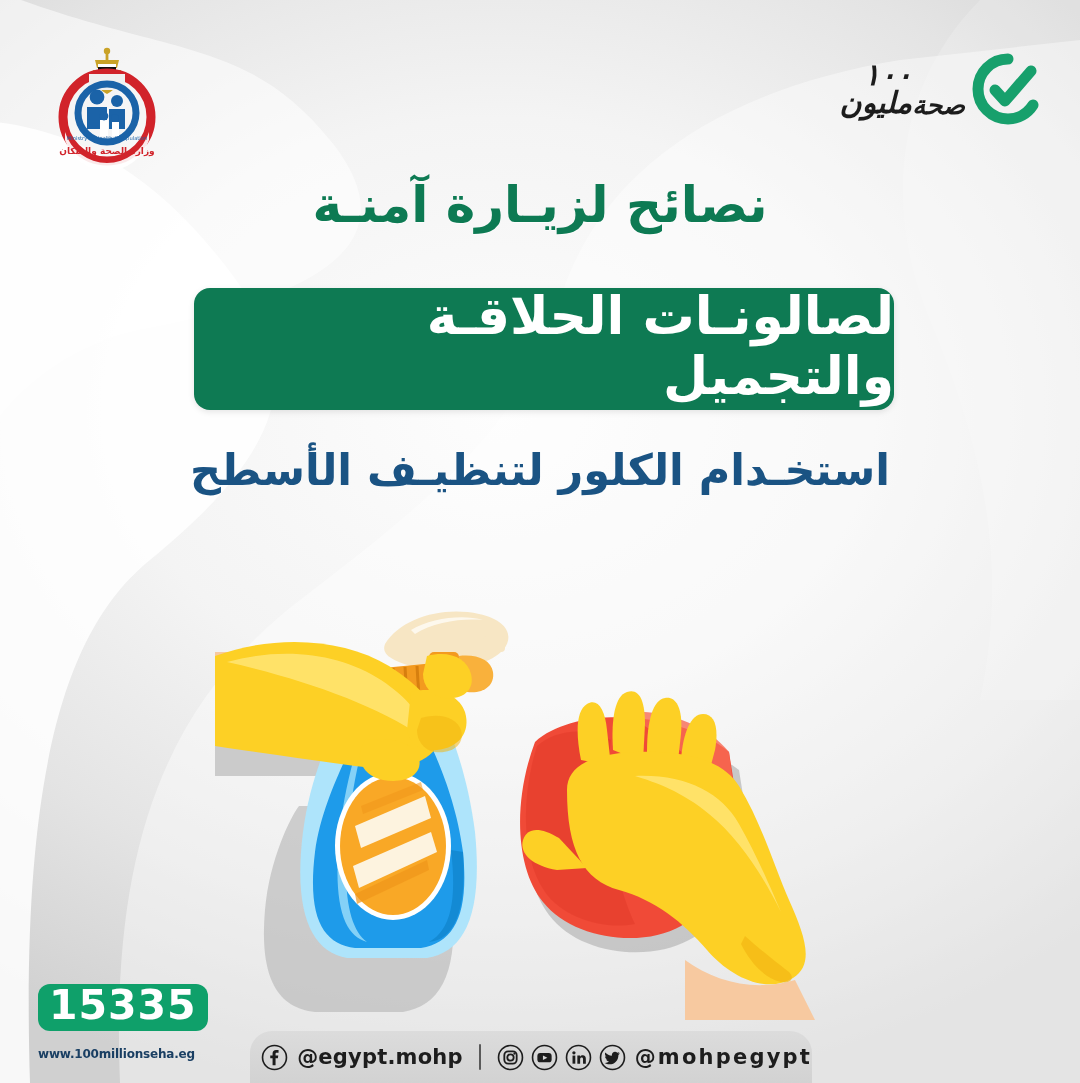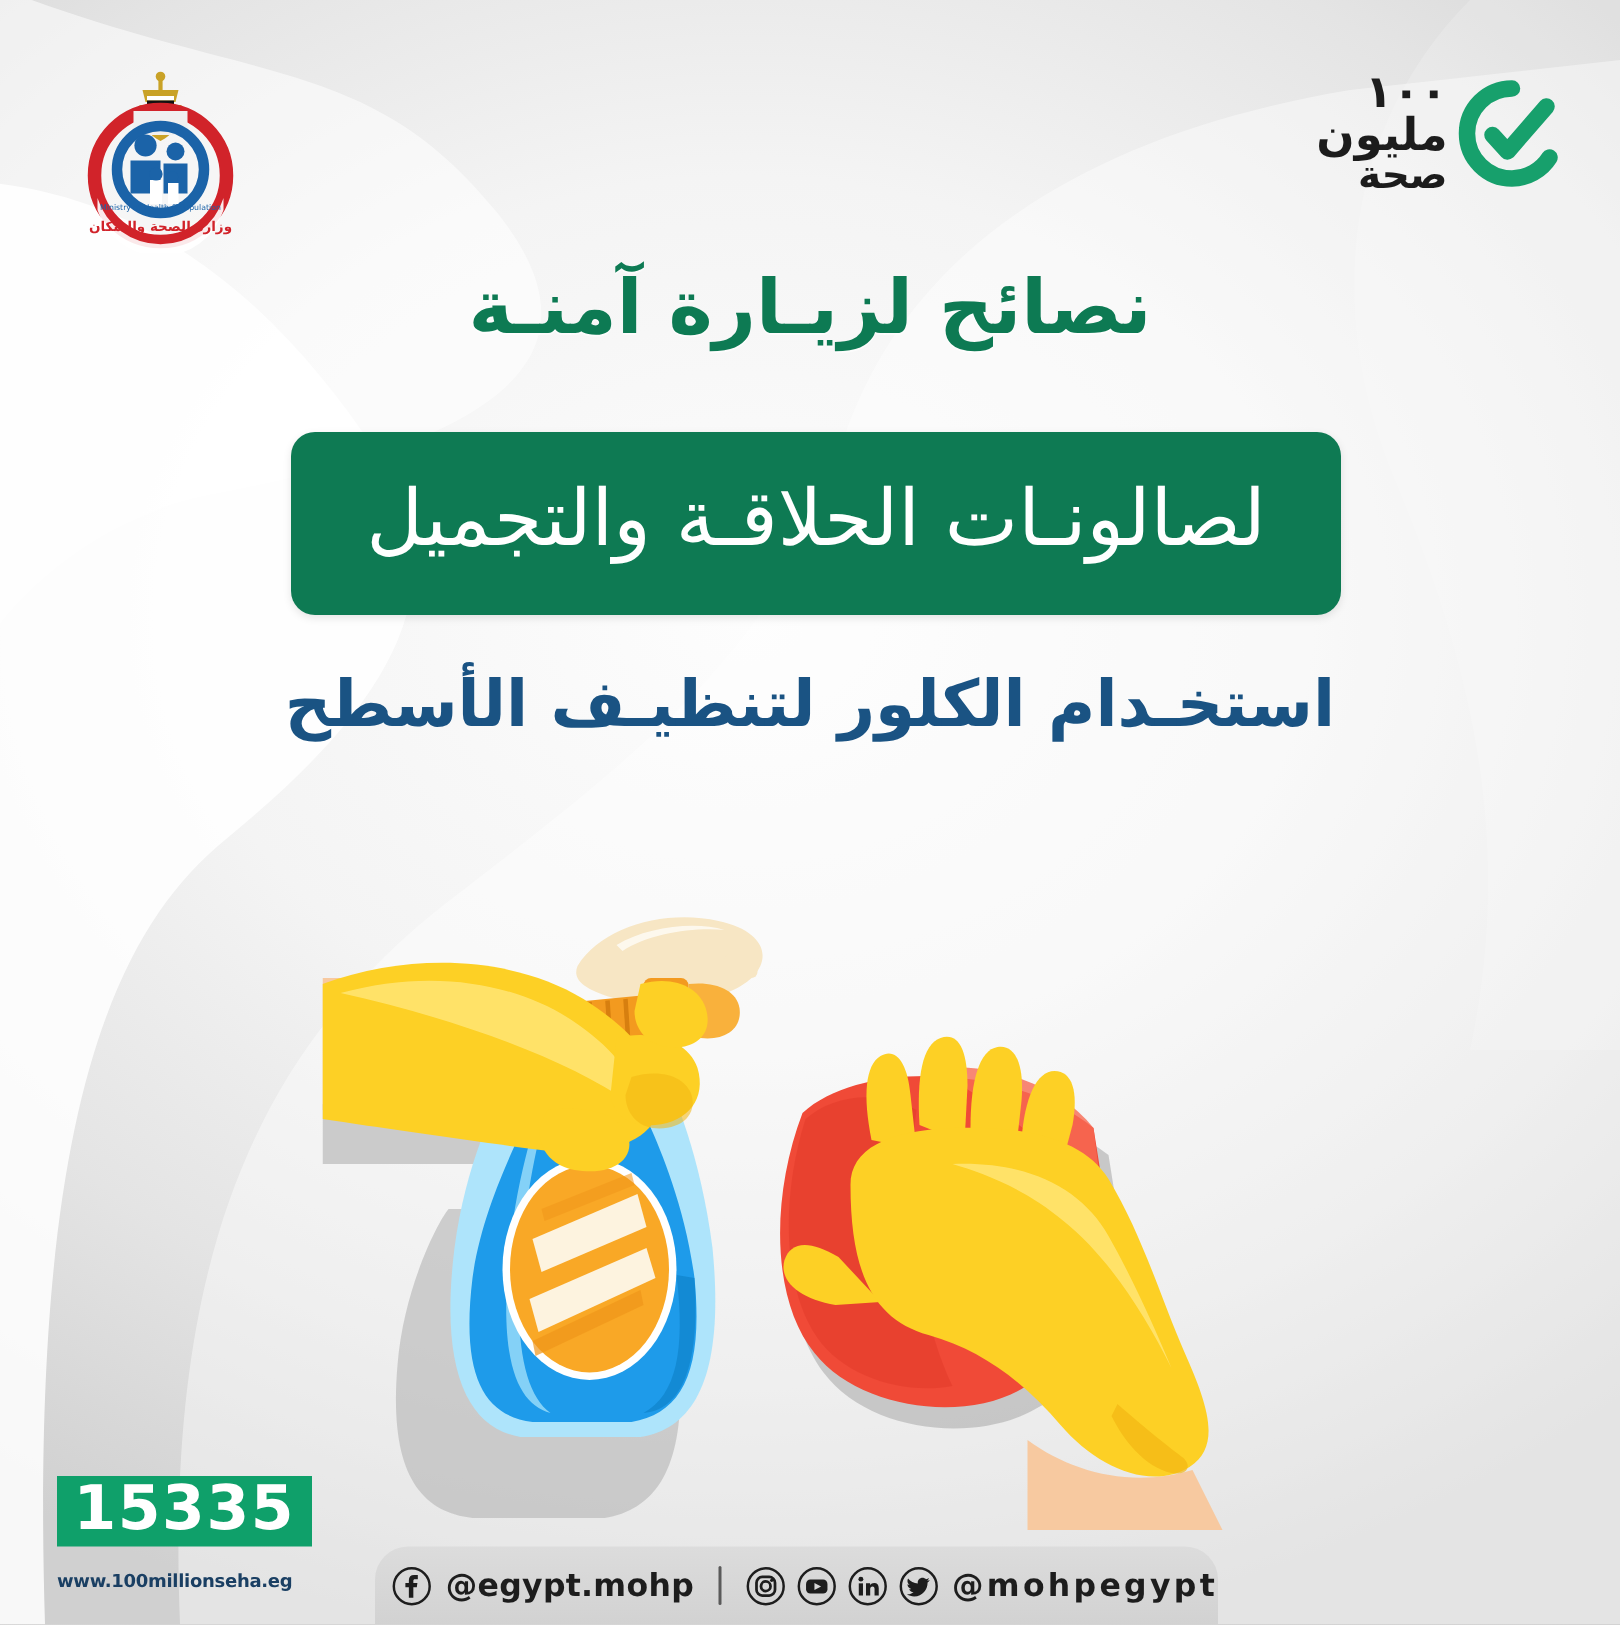--- a/index.html
+++ b/index.html
@@ -21,22 +21,22 @@
       linear-gradient(110deg, #e9e9e9 0%, #dcdcdc 45%, #cfcfcf 100%);
   }
 
   
   .bg-waves { position:absolute; inset:0; width:1080px; height:1083px; pointer-events:none; }
 
   
   .mohp-logo { position:absolute; left:45px; top:44px; width:124px; height:125px; }
   .seha-logo { position:absolute; right:35px; top:46px; width:200px; height:86px;
                display:flex; align-items:center; justify-content:flex-end; gap:6px; }
-  .seha-words { display:flex; flex-direction:column; align-items:flex-end;
-                line-height:0.95; color:#1c1c1c; }
+  .seha-words { display:flex; align-items:flex-end;
+                line-height:0.95; color:#1c1c1c;font-style:italic; }
   .seha-line1 { font-size:30px; font-weight:bold; letter-spacing:-1px; direction:rtl; }
   .seha-line2 { font-size:26px; font-weight:bold; letter-spacing:-1px; direction:rtl; }
   .seha-mark { width:74px; height:74px; flex:none; }
 
   
   .headline {
     position:absolute; left:0; right:0; top:176px;
     text-align:center; direction:rtl;
     color:#0d7a53;
     font-size:50px; font-weight:bold;
@@ -48,21 +48,21 @@
   .banner {
     position:absolute; left:194px; top:288px;
     width:700px; height:122px;
     background:#0e7a53;
     border-radius:16px;
     display:flex; align-items:center; justify-content:center;
     direction:rtl;
     box-shadow:0 2px 6px rgba(0,0,0,0.10);
   }
   .banner-text {
-    color:#ffffff; font-size:52px; font-weight:normal; letter-spacing:-1px;
+    color:#ffffff; font-size:52px; font-weight:bold; letter-spacing:-1px;
     padding-bottom:6px;
   }
 
   
   .body-copy {
     position:absolute; left:140px; right:140px; top:440px;
     text-align:center; direction:rtl;
     color:#1a5383;
     font-size:43px; font-weight:bold; line-height:1.42;
     letter-spacing:-0.5px;
@@ -74,20 +74,21 @@
 
   
   .hotline { position:absolute; left:38px; bottom:22px; width:170px; }
   .hotline-number {
     display:inline-block;
     background:#0fa06a; color:#ffffff;
     font-size:41px; font-weight:bold;
     letter-spacing:1px;
     padding:1px 11px 4px 11px;
     line-height:1.02;
+    border-radius:12px;
   }
   .hotline-url {
     margin-top:16px;
     color:#1a3f63; font-size:12px; font-weight:bold;
     letter-spacing:-0.2px;
   }
 
   
   .social-bar {
     position:absolute; left:250px; bottom:0;

